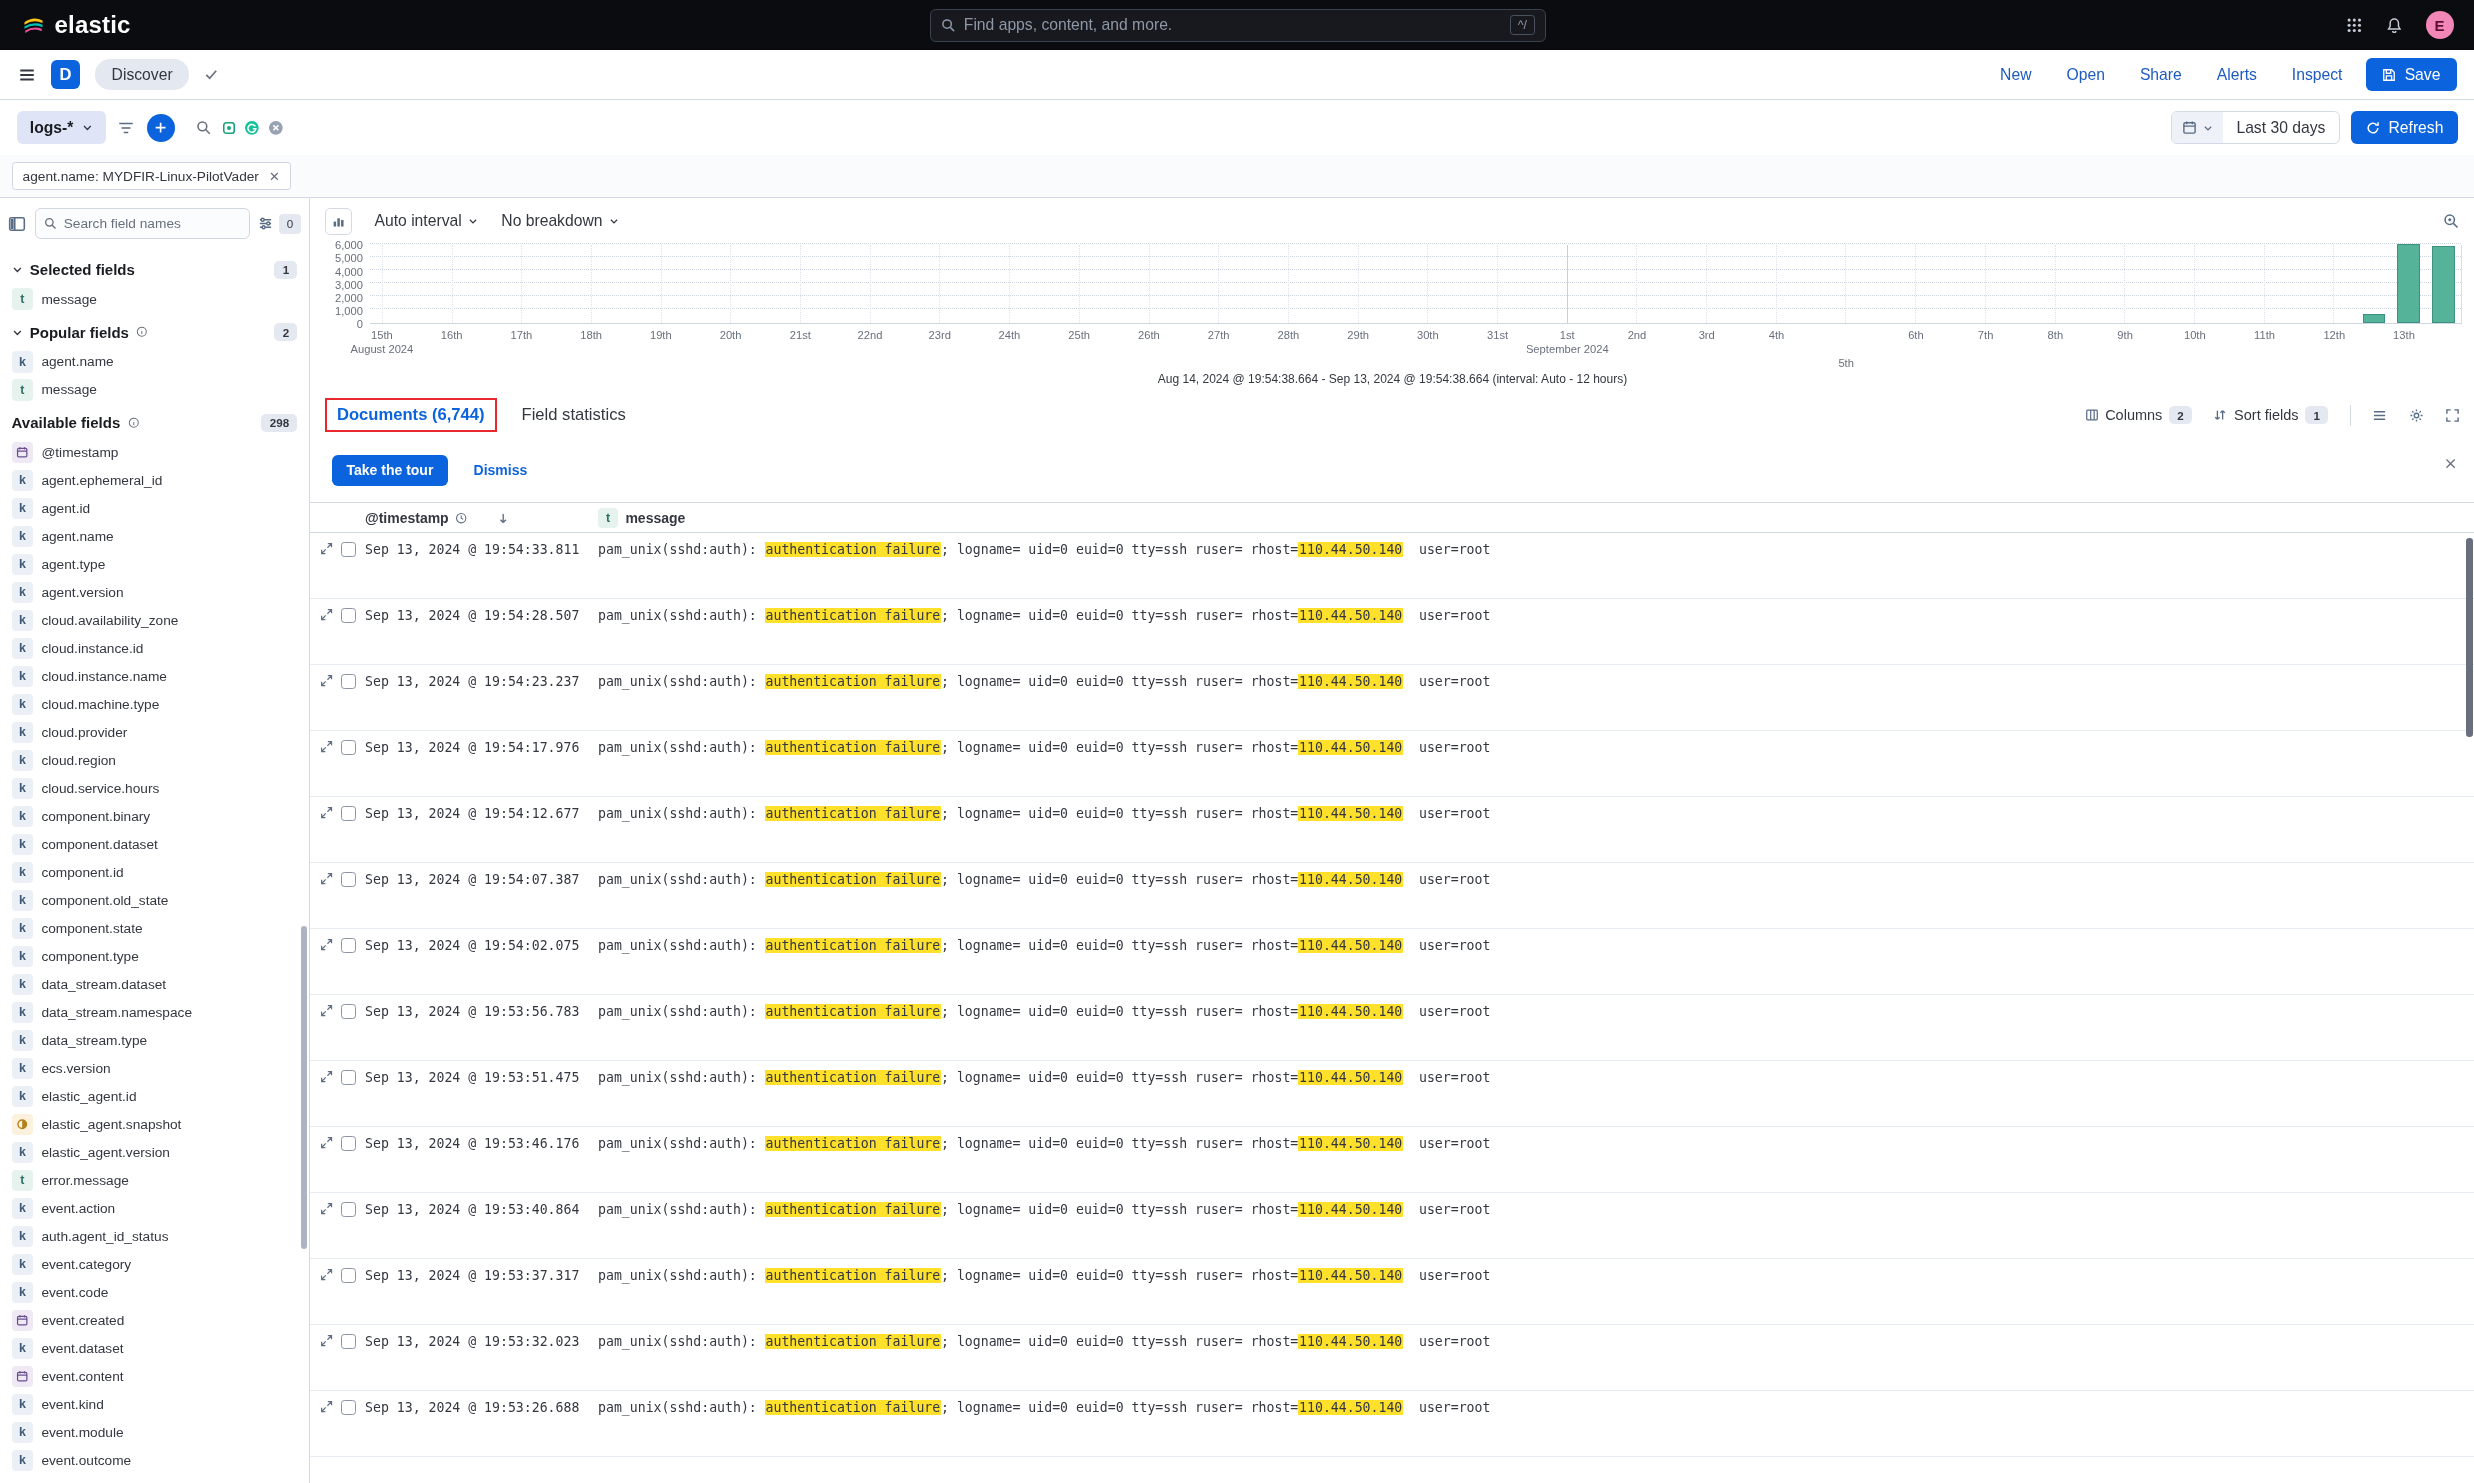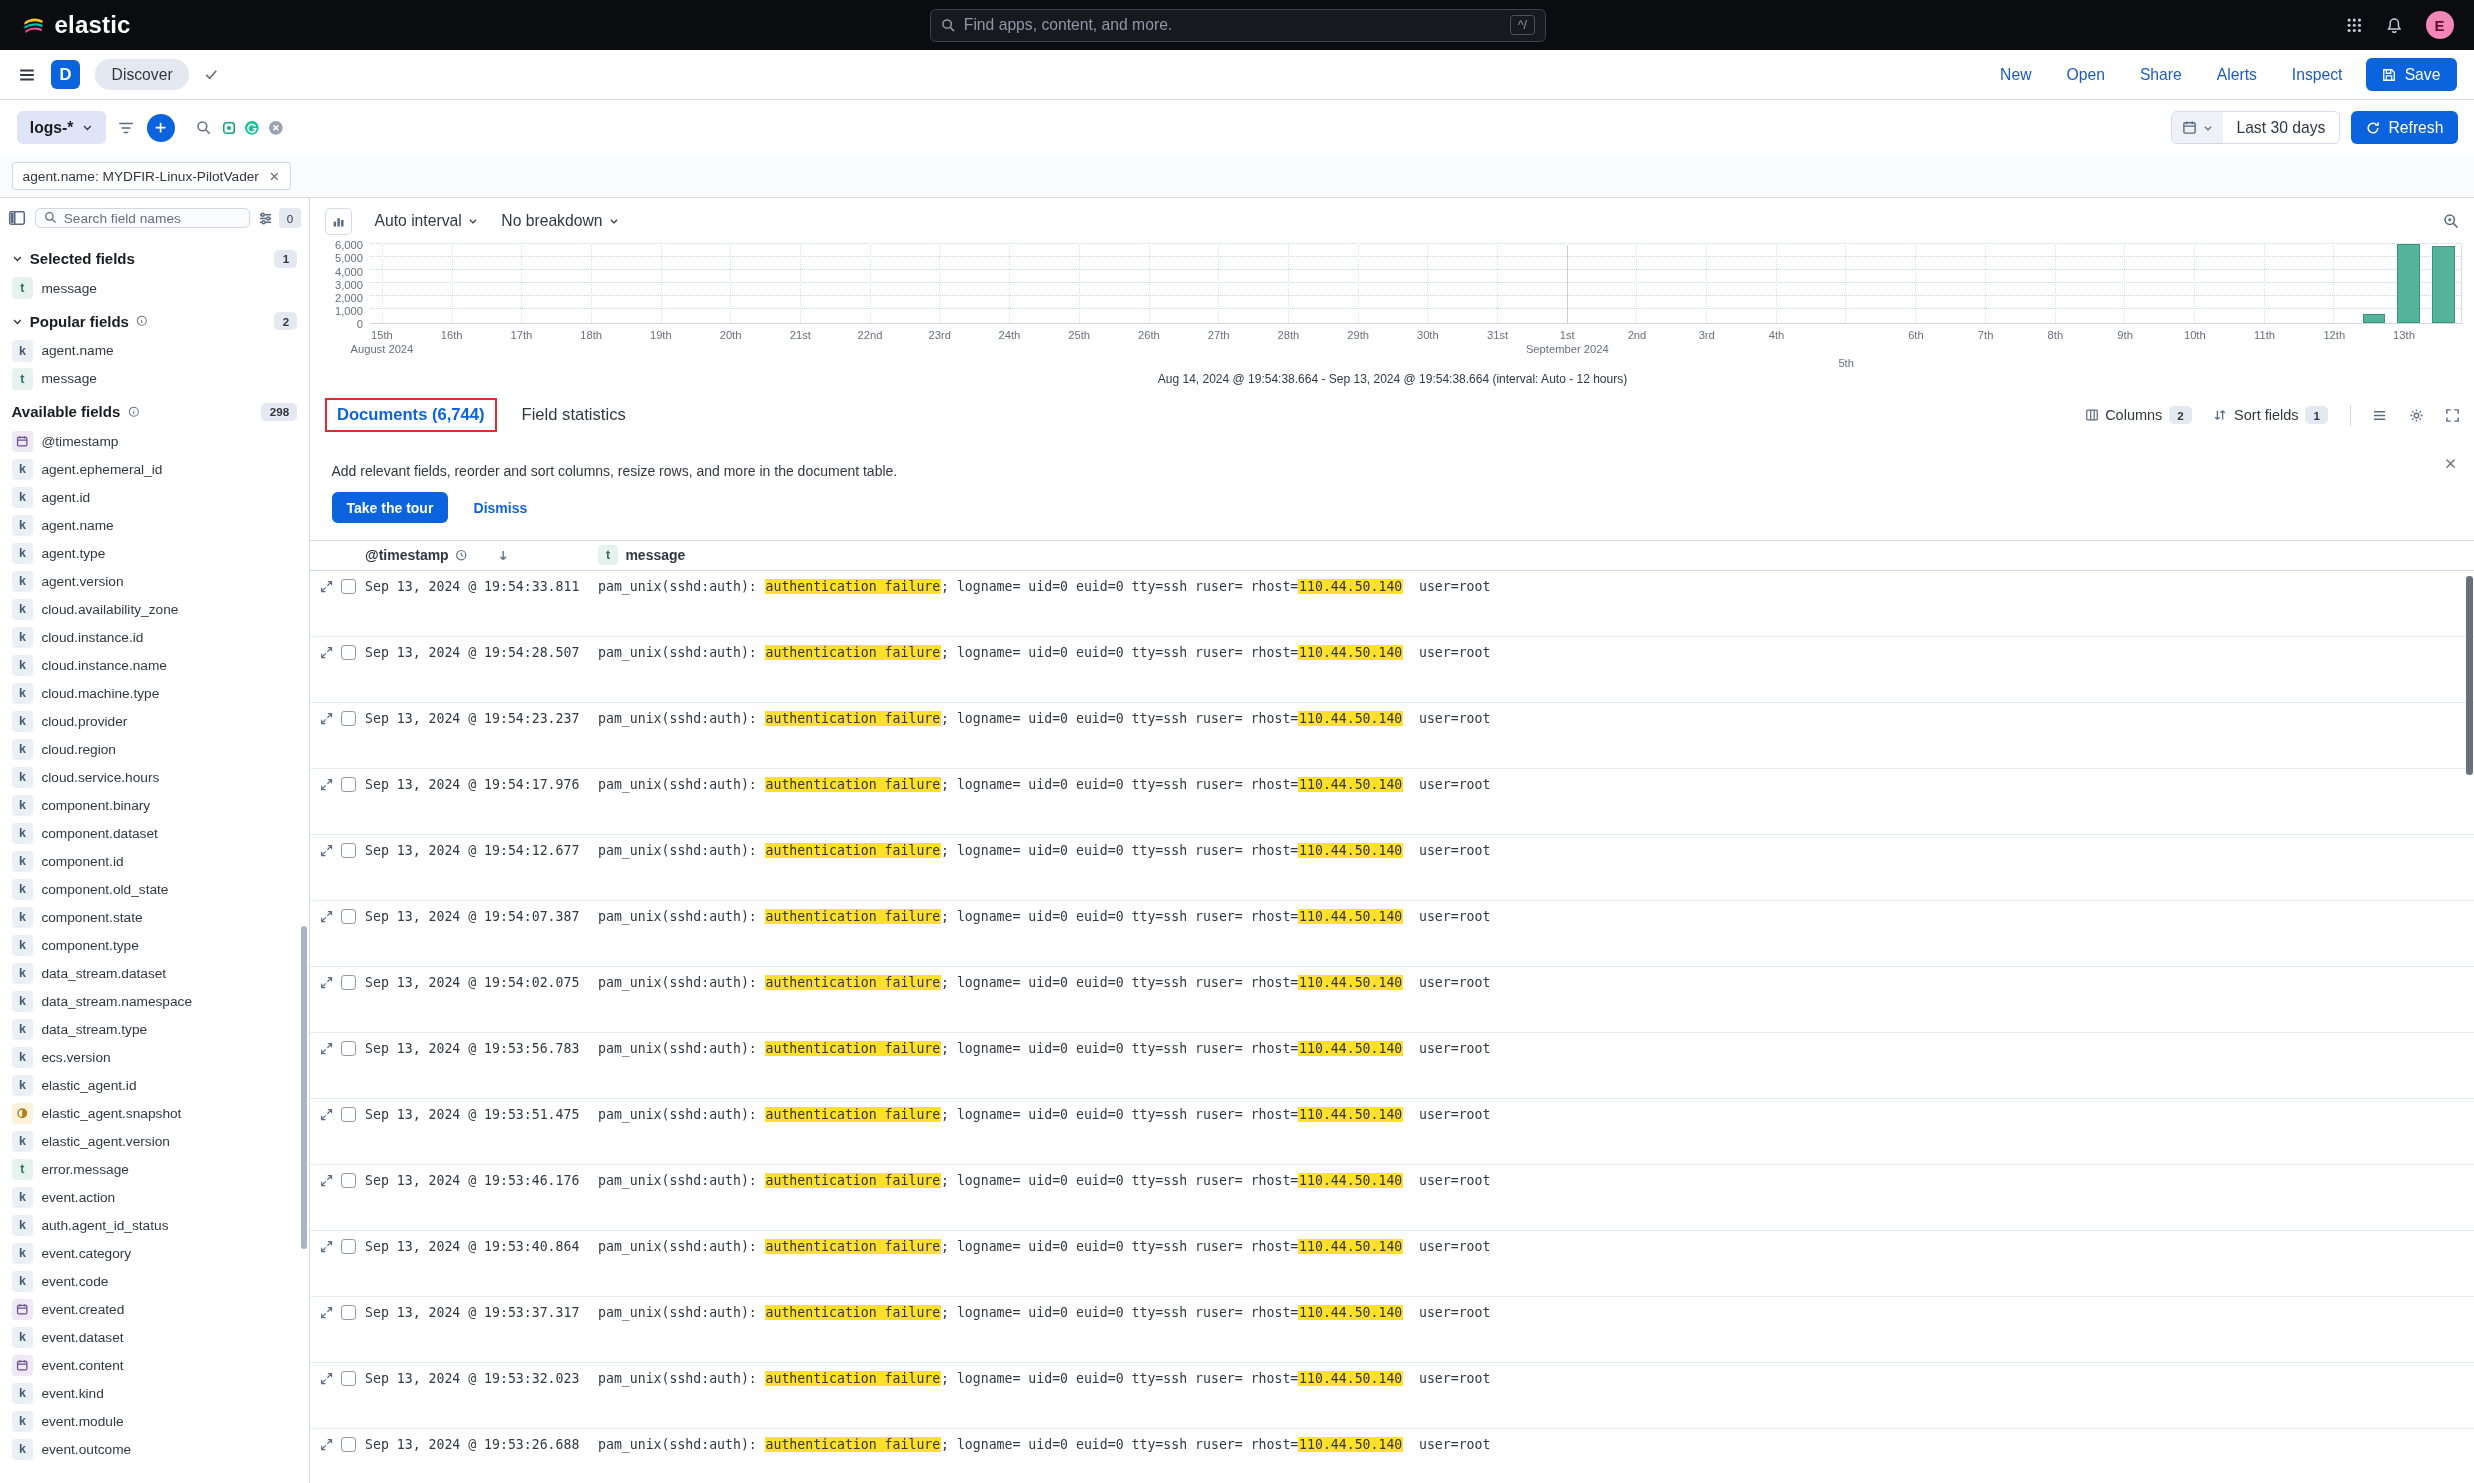--- a/index.html
+++ b/index.html
@@ -55,21 +55,21 @@
     gap:10px;padding:0 10px;font-size:13.7px;color:#343741}
   .filter-pill .x{color:#69707d}
 
   
   .body{display:flex;height:1286px}
   .sidebar{width:310px;border-right:0.8px solid #d3dae6;padding-top:10px;position:relative;overflow:hidden;flex:none}
   .main{flex:1;overflow:hidden;position:relative;display:flex;flex-direction:column}
 
   
   .sb-controls{display:flex;align-items:center;gap:8.3px;padding:0 8.3px 11.6px}
-  .sb-search{flex:1;height:20px;border:0.8px solid #cfd7e2;border-radius:5.8px;background:#fbfcfe;display:flex;
+  .sb-search{flex:1;height:31px;border:0.8px solid #cfd7e2;border-radius:5.8px;background:#fbfcfe;display:flex;
     align-items:center;gap:6.6px;padding:0 8.3px;color:#69707d}
   .sb-search input{flex:1;font-size:13.7px;color:#343741;min-width:0}
   .sb-search input::placeholder{color:#69707d}
   .sb-filter{display:flex;align-items:center;gap:5.8px;color:#5a6b84}
   .sb-badge0{min-width:21.5px;height:20px;background:#e4e8f0;border-radius:4.1px;display:flex;align-items:center;
     justify-content:center;font-size:11.6px;color:#343741;padding:0 5px}
   .sb-section-head{display:flex;align-items:center;gap:7.4px;padding:10px 11.6px 6.6px;font-size:15px;font-weight:700;color:#1a1c21}
   .count-badge{margin-left:auto;background:#e4e8f0;border-radius:5px;padding:2.5px 8.3px;font-size:11.6px;font-weight:600;color:#343741}
   .field-row{display:flex;align-items:center;gap:8.3px;height:28px;padding:0 11.6px;font-size:13.7px;color:#343741;cursor:pointer}
   .token{width:21.5px;height:21.5px;border-radius:4.1px;display:flex;align-items:center;justify-content:center;
@@ -793,21 +793,20 @@
         </span>
         <span class="rc-iconbtn">
           <svg width="15" height="15" viewBox="0 0 16 16" fill="none" stroke="currentColor" stroke-width="1.5">
             <path d="M2 6V2h4M10 2h4v4M14 10v4h-4M6 14H2v-4"></path>
           </svg>
         </span>
       </div>
     </div>
 
     <div class="callout">
-      <div class="callout-desc">Add relevant fields, reorder and sort columns, resize rows, and more in the document table.</div>
       <button class="tour-btn">Take the tour</button>
       <button class="dismiss-btn">Dismiss</button>
       <span class="callout-close">
         <svg width="13.2" height="13.2" viewBox="0 0 16 16" stroke="currentColor" stroke-width="1.6">
             <path d="M3 3l10 10M13 3L3 13"></path>
           </svg>
       </span>
     </div>
 
     <div class="thead">

